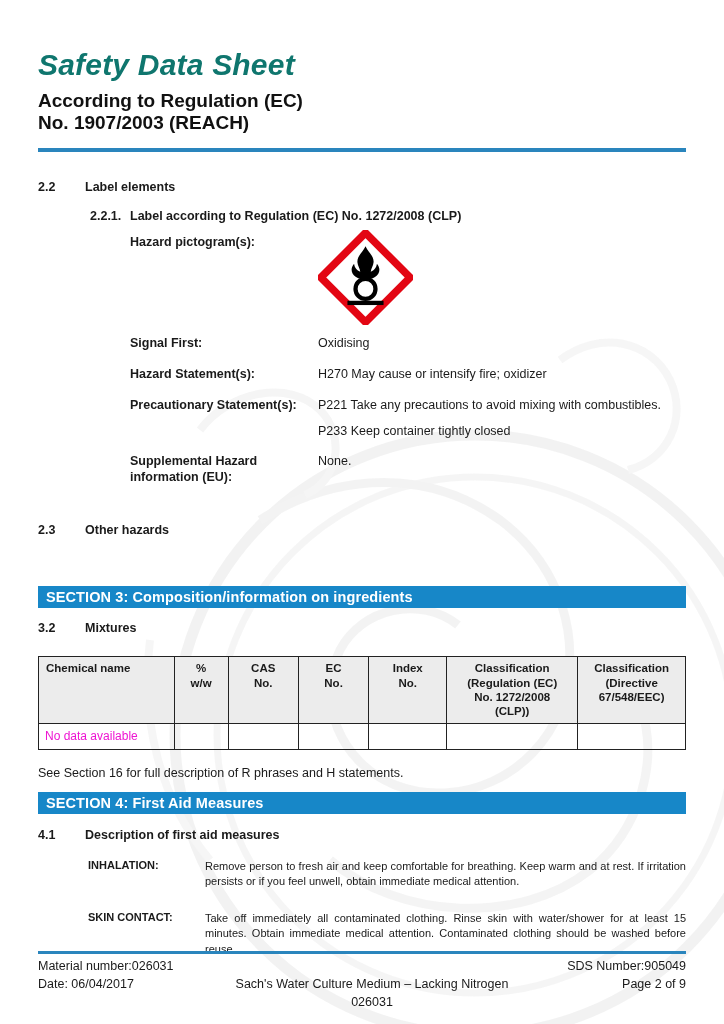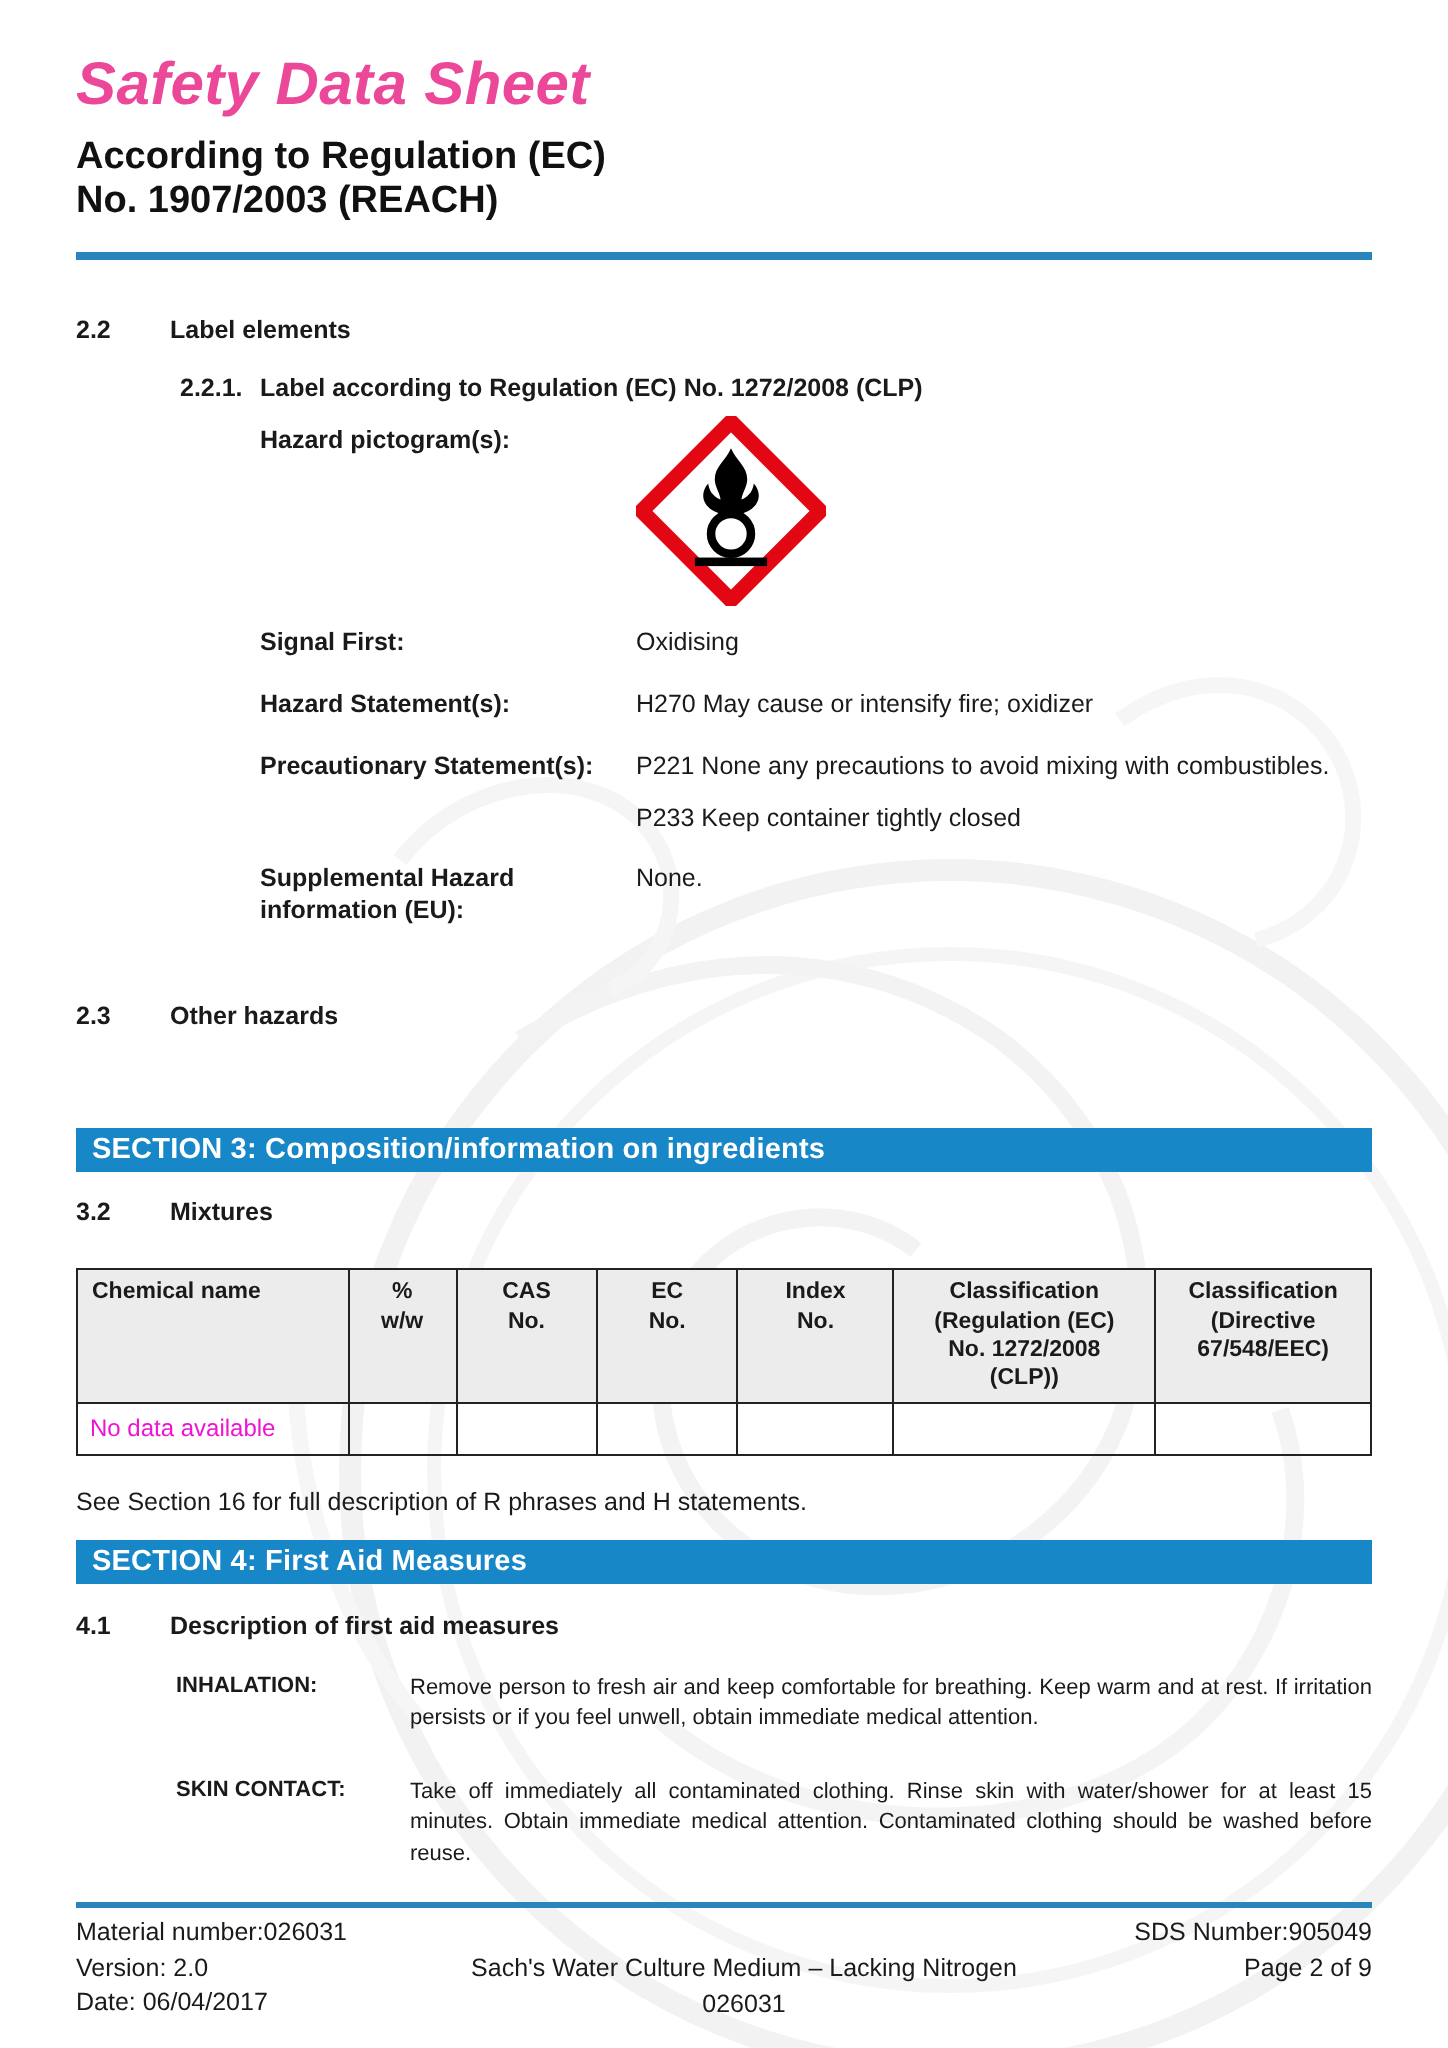--- a/index.html
+++ b/index.html
@@ -13,23 +13,23 @@
     color:#1a1a1a;
     overflow:hidden;
   }
   .watermark {
     position:absolute; inset:0; pointer-events:none; opacity:.65;
   }
   .content { position:absolute; inset:0; padding:0 38px; }
 
   
   .doc-title {
-    margin-top:26px;
+    margin-top:48px;
     font-size:30px; font-weight:bold; font-style:italic;
-    letter-spacing:.2px; color:#ec4899;
+    letter-spacing:.2px; color:#0f766e;
   }
   .doc-subtitle {
     margin-top:8px;
     font-size:19px; font-weight:bold; line-height:1.18; color:#111;
     white-space:pre-line;
   }
   .top-rule { margin-top:13px; height:4px; background:#2a85bd; }
 
   .sec-head { display:flex; margin-top:28px; font-size:12.5px; font-weight:bold; }
   .sec-head .num { width:47px; flex:0 0 47px; }
@@ -134,21 +134,21 @@
     </div>
 
     <div class="lv" style="margin-top:15px;">
       <div class="lv-label">Hazard Statement(s):</div>
       <div class="lv-value">H270 May cause or intensify fire; oxidizer</div>
     </div>
 
     <div class="lv" style="margin-top:15px;">
       <div class="lv-label">Precautionary Statement(s):</div>
       <div class="lv-value">
-        <div>P221 None any precautions to avoid mixing with combustibles.</div>
+        <div>P221 Take any precautions to avoid mixing with combustibles.</div>
         <div style="margin-top:9px;">P233 Keep container tightly closed</div>
       </div>
     </div>
 
     <div class="lv" style="margin-top:14px;">
       <div class="lv-label" style="width:160px;flex:0 0 160px;margin-right:28px;">Supplemental Hazard information (EU):</div>
       <div class="lv-value">None.</div>
     </div>
 
     <div class="sec-head" style="margin-top:38px;">
@@ -219,21 +219,20 @@
       <div class="m-text">Take off immediately all contaminated clothing. Rinse skin with water/shower for at least 15 minutes. Obtain immediate medical attention. Contaminated clothing should be washed before reuse.</div>
     </div>
 
   </div>
 
   <div class="footer">
     <div class="footer-rule"></div>
     <div class="footer-grid">
       <div class="f-left">
         <div>Material number:026031</div>
-        <div>Version: 2.0</div>
         <div>Date: 06/04/2017</div>
       </div>
       <div class="f-center">Sach's Water Culture Medium – Lacking Nitrogen 026031</div>
       <div class="f-right">
         <div>SDS Number:905049</div>
         <div>Page 2 of 9</div>
       </div>
     </div>
   </div>
 

